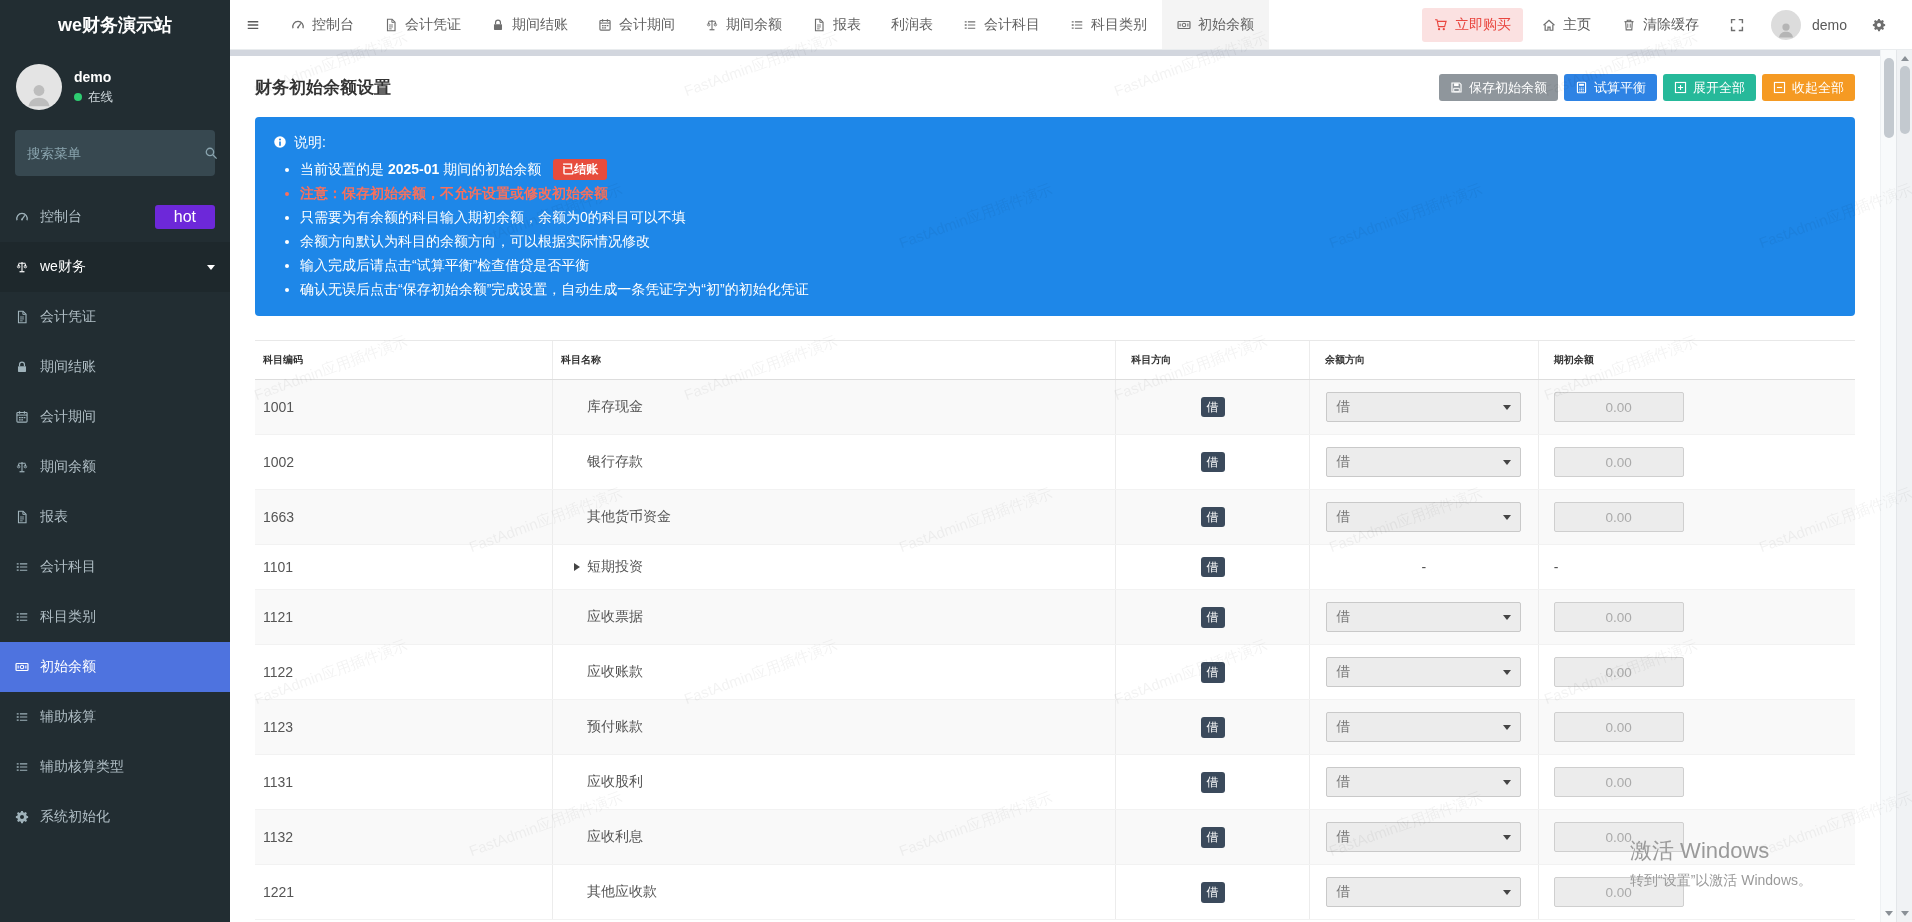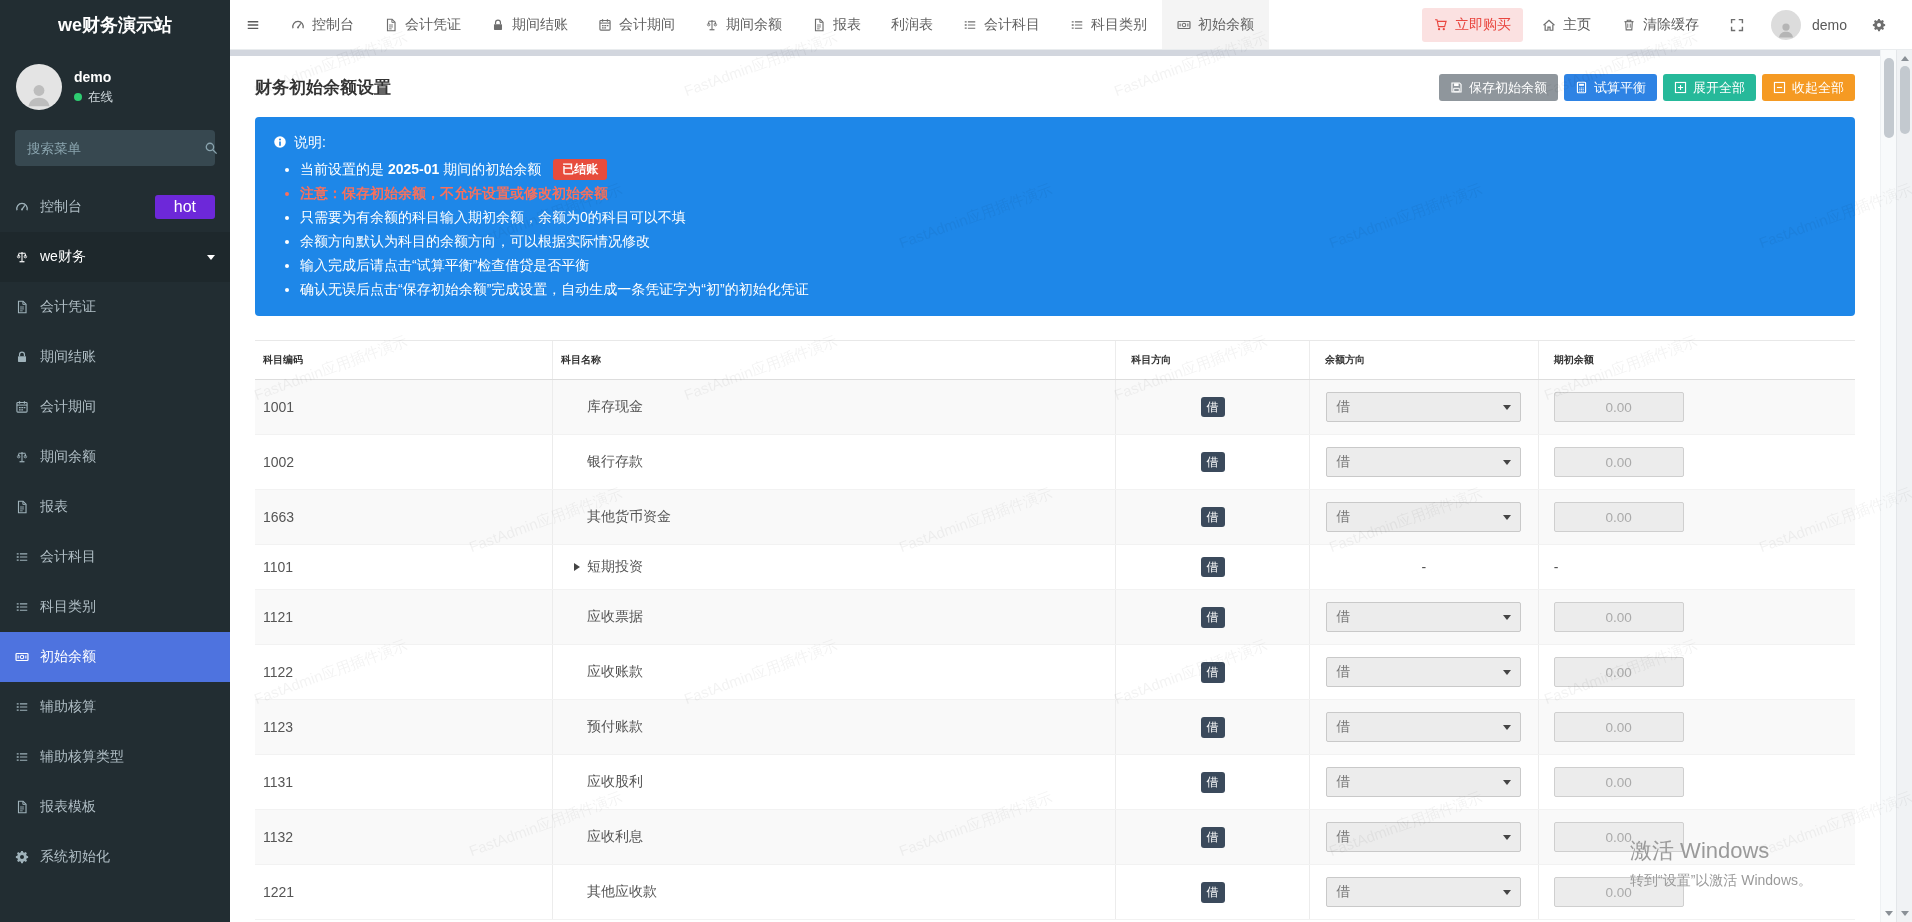--- a/index.html
+++ b/index.html
@@ -10,21 +10,21 @@
   
   .sidebar { position:absolute; left:0; top:0; width:230px; height:922px; background:#222d32; z-index:20; }
   .brand { height:50px; line-height:50px; text-align:center; color:#fff; font-size:18px; font-weight:bold; background:#222d32; }
   .user-panel { display:flex; align-items:center; gap:12px; padding:14px 16px 10px; }
   .side-avatar { width:46px; height:46px; border-radius:50%; background:#e4e4e4; display:flex; align-items:flex-end; justify-content:center; overflow:hidden; }
   .side-avatar .ic { width:30px; height:30px; color:#bdbdbd; }
   .user-meta { display:flex; flex-direction:column; gap:4px; }
   .user-name { color:#fff; font-weight:bold; font-size:14px; }
   .user-status { color:#cfd8dc; font-size:12.5px; display:flex; align-items:center; gap:6px; }
   .dot { width:8px; height:8px; border-radius:50%; background:#2ecc71; display:inline-block; }
-  .search-wrap { margin:10px 15px 16px; background:#374850; border-radius:4px; height:36px; display:flex; align-items:center; padding:0 4px 0 12px; }
+  .search-wrap { margin:10px 15px 16px; background:#374850; border-radius:4px; height:46px; display:flex; align-items:center; padding:0 4px 0 12px; }
   .search-wrap input { flex:1; background:transparent; border:none; outline:none; color:#d7e0e4; font-size:13.5px; font-family:inherit; }
   .search-wrap input::placeholder { color:#8aa4ae; }
   .search-btn { background:transparent; border:none; color:#8aa4ae; width:30px; height:30px; display:flex; align-items:center; justify-content:center; cursor:pointer; }
   .menu { display:flex; flex-direction:column; }
   .menu-item { height:50px; display:flex; align-items:center; gap:11px; padding:0 15px; color:#b0bec5; font-size:14px; cursor:pointer; }
   .menu-item .ic { color:#9fb2ba; }
   .menu-item.parent { background:#1e282c; color:#fff; }
   .menu-item.parent .ic { color:#fff; }
   .menu-item.active { background:#4e73df; color:#fff; }
   .menu-item.active .ic { color:#fff; }
@@ -284,26 +284,20 @@
         <svg class="ic">
           <use href="#i-list"></use>
         </svg>
         <span>辅助核算</span>
       </div>
       <div class="menu-item">
         <svg class="ic">
           <use href="#i-list"></use>
         </svg>
         <span>辅助核算类型</span>
-      </div>
-      <div class="menu-item">
-        <svg class="ic">
-          <use href="#i-file"></use>
-        </svg>
-        <span>报表模板</span>
       </div>
       <div class="menu-item">
         <svg class="ic">
           <use href="#i-gear"></use>
         </svg>
         <span>系统初始化</span>
       </div>
     </nav>
 </aside>
 

